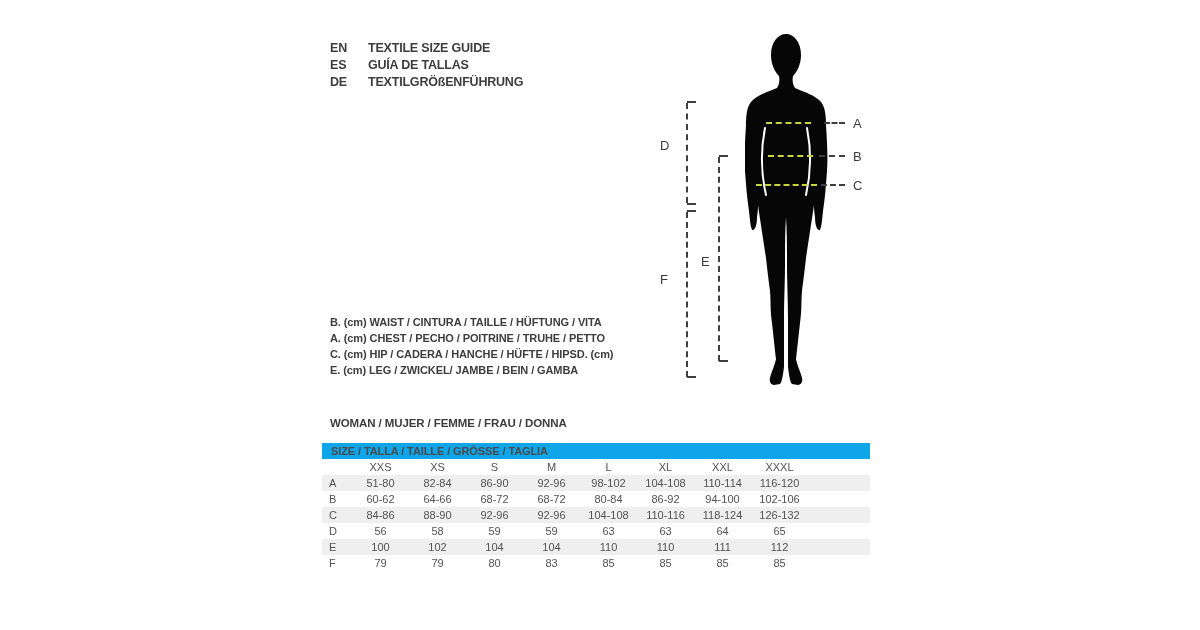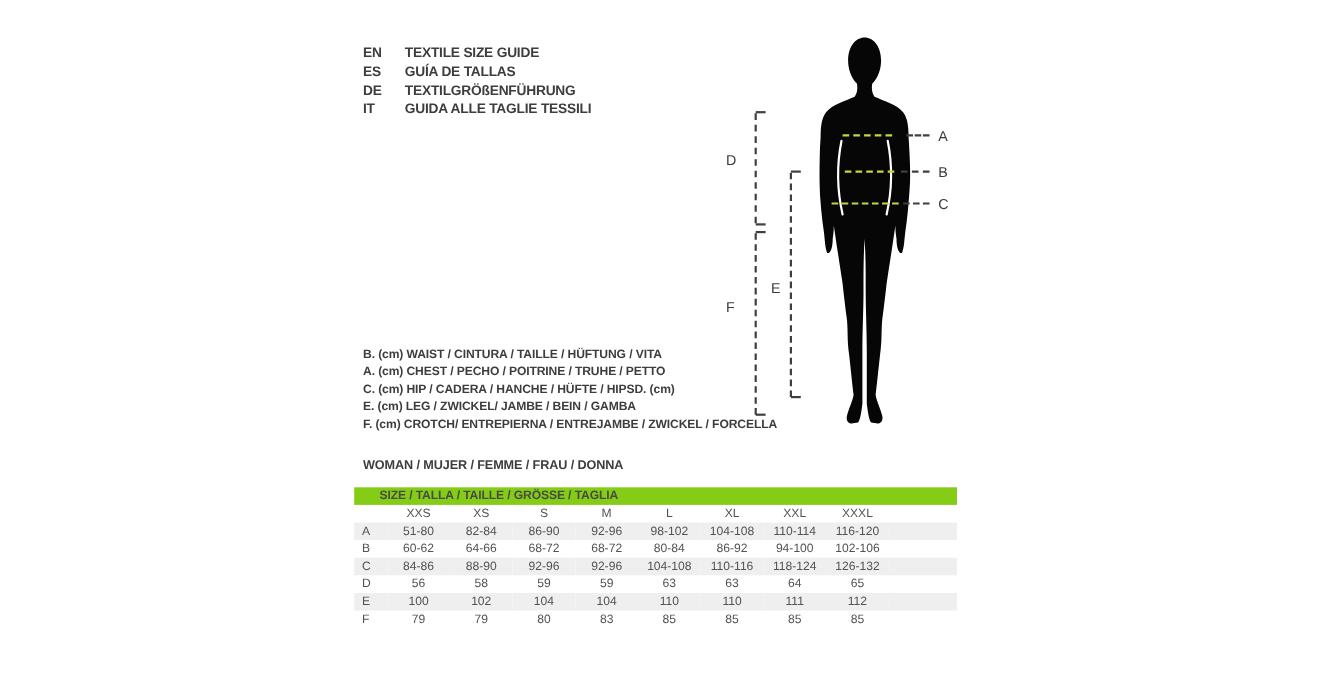--- a/index.html
+++ b/index.html
@@ -42,22 +42,22 @@
   
   #measurements{position:absolute;left:330px;top:314px;}
   .m-line{height:15.9px;display:flex;align-items:center;font-size:11px;font-weight:700;letter-spacing:-0.1px;white-space:nowrap;}
 
   
   #gender{position:absolute;left:330px;top:417px;font-size:11.5px;font-weight:700;letter-spacing:-0.1px;}
 
   
   #size-header{
     position:absolute;left:322px;top:443px;width:548px;height:16px;
-    background:#84cc16;color:#4a4a4a;font-size:11px;font-weight:700;
-    line-height:16px;padding-left:23px;box-sizing:border-box;letter-spacing:-0.1px;
+    background:#0ea5e9;color:#4a4a4a;font-size:11px;font-weight:700;
+    line-height:16px;padding-left:9px;box-sizing:border-box;letter-spacing:-0.1px;
   }
   #size-table{
     position:absolute;left:322px;top:459px;width:548px;
     border-collapse:collapse;table-layout:fixed;
     font-size:11px;color:#525252;
   }
   #size-table th,#size-table td{height:16px;padding:0;text-align:center;font-weight:400;}
   #size-table .row-label{text-align:left;padding-left:7px;}
   #size-table tr.stripe td{background:#efefef;}
 </style>
@@ -69,24 +69,20 @@
       <span class="lang-code">EN</span>
       <span class="lang-label">TEXTILE SIZE GUIDE</span>
     </div>
   <div class="lang-row">
       <span class="lang-code">ES</span>
       <span class="lang-label">GUÍA DE TALLAS</span>
     </div>
   <div class="lang-row">
       <span class="lang-code">DE</span>
       <span class="lang-label">TEXTILGRÖßENFÜHRUNG</span>
-    </div>
-  <div class="lang-row">
-      <span class="lang-code">IT</span>
-      <span class="lang-label">GUIDA ALLE TAGLIE TESSILI</span>
     </div>
 </section>
 
 <svg id="silhouette" viewBox="0 0 87 353" xmlns="http://www.w3.org/2000/svg" aria-hidden="true">
   <path fill="#060606" d="
     M41,1
     C49,1 56,9 56,22
     C56,30 53,38 48,43
     C47,48 48,52 50,55
     C59,59 70,62 76,69
@@ -154,21 +150,20 @@
 <div class="fig-label" id="lab-c">C</div>
 <div class="fig-label" id="lab-d">D</div>
 <div class="fig-label" id="lab-e">E</div>
 <div class="fig-label" id="lab-f">F</div>
 
 <section id="measurements">
   <div class="m-line">B. (cm) WAIST / CINTURA / TAILLE / HÜFTUNG / VITA</div>
   <div class="m-line">A. (cm) CHEST / PECHO / POITRINE / TRUHE / PETTO</div>
   <div class="m-line">C. (cm) HIP / CADERA / HANCHE / HÜFTE / HIPSD. (cm)</div>
   <div class="m-line">E. (cm) LEG / ZWICKEL/ JAMBE / BEIN / GAMBA</div>
-  <div class="m-line">F. (cm) CROTCH/ ENTREPIERNA / ENTREJAMBE / ZWICKEL / FORCELLA</div>
 </section>
 
 <div id="gender">WOMAN / MUJER / FEMME / FRAU / DONNA</div>
 
 <div id="size-header">SIZE / TALLA / TAILLE / GRÖSSE / TAGLIA</div>
 
 <table id="size-table">
   <colgroup>
     <col style="width:30px">
       <col style="width:57px">

